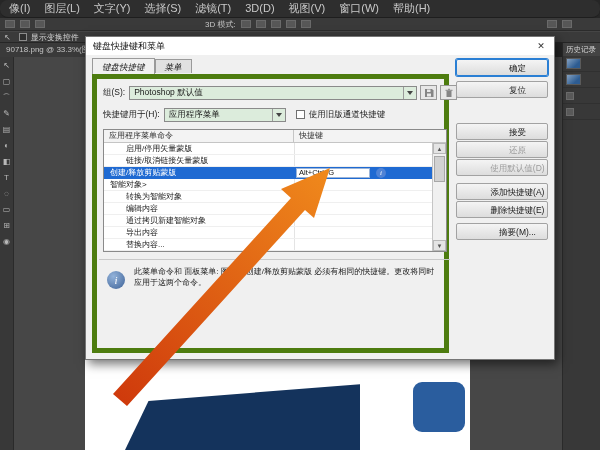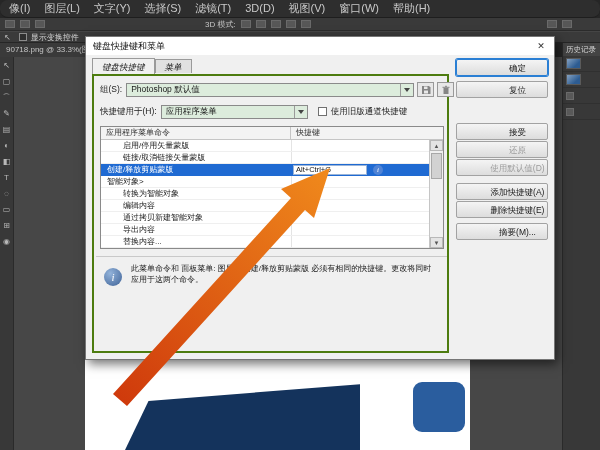--- a/index.html
+++ b/index.html
@@ -43,32 +43,32 @@
   .hthumb{width:15px;height:11px;background:linear-gradient(135deg,#87a4c4,#2d5c92 70%);border:1px solid #5a5a5a;flex:none;}
   .hsq{width:8px;height:8px;background:#5a5a5a;border:1px solid #6c6c6c;flex:none;}
 
   
   .dialog{position:absolute;left:85px;top:36px;width:470px;height:324px;background:#f0f0f0;border:1px solid #767676;box-shadow:3px 4px 10px rgba(0,0,0,.55);font-size:8.5px;color:#1a1a1a;z-index:10;}
   .dtitle{height:18px;background:#ffffff;line-height:18px;padding-left:7px;font-size:9px;color:#111;}
   .dclose{position:absolute;right:0;top:0;width:26px;height:18px;text-align:center;line-height:18px;font-size:9px;color:#333;cursor:default;}
   .tabs{position:absolute;left:6px;top:21px;display:flex;z-index:3;font-style:italic;}
   .tab{margin-top:1px;height:14px;line-height:14px;padding:0 9px;background:#e1e1e1;border:1px solid #9a9a9a;border-bottom:none;font-size:8.5px;cursor:default;}
   .tab.active{margin-top:0;height:16px;line-height:16px;background:#f0f0f0;position:relative;}
-  .panel{position:absolute;left:6px;top:37px;width:357px;height:279px;border:2px solid #4d7c0f;background:#f0f0f0;}
+  .panel{position:absolute;left:6px;top:37px;width:357px;height:279px;border:5px solid #4d7c0f;background:#f0f0f0;}
 
   .prow{position:absolute;left:6px;display:flex;align-items:center;white-space:nowrap;}
   .prow1{top:6px;height:15px;}
   .prow2{top:28px;height:15px;}
   .lbl{margin-right:4px;}
   .select{height:14px;border:1px solid #8a8a8a;background:var(--dropdown_green);display:flex;align-items:center;padding-left:4px;cursor:default;}
   .select .txt{flex:1;overflow:hidden;}
   .select .dd{width:13px;height:100%;border-left:1px solid #9a9a9a;display:flex;align-items:center;justify-content:center;flex:none;}
   .tri{width:0;height:0;border-left:3px solid transparent;border-right:3px solid transparent;border-top:4px solid #444;}
   .sel-set{width:288px;}
-  .sel-for{width:147px;}
+  .sel-for{width:122px;}
   .iconbtn{width:17px;height:15px;border:1px solid #999;background:#e7e7e7;margin-left:3px;display:flex;align-items:center;justify-content:center;cursor:default;}
   .cbx2{width:9px;height:9px;border:1px solid #707070;background:#fff;margin:0 4px 0 10px;flex:none;}
 
   
   .table{position:absolute;left:6px;top:50px;width:344px;height:123px;border:1px solid #8a8a8a;background:#fff;}
   .thead{height:13px;display:flex;background:#f3f3f3;border-bottom:1px solid #c5c5c5;font-size:8px;color:#333;}
   .thead .c1{width:190px;padding-left:5px;border-right:1px solid #c5c5c5;line-height:12px;}
   .thead .c2{flex:1;padding-left:5px;line-height:12px;}
   .tbody{position:absolute;top:13px;left:0;right:14px;bottom:0;overflow:hidden;}
   .tbody::before{content:'';position:absolute;left:190px;top:0;bottom:0;width:1px;background:#e4e4e4;}

